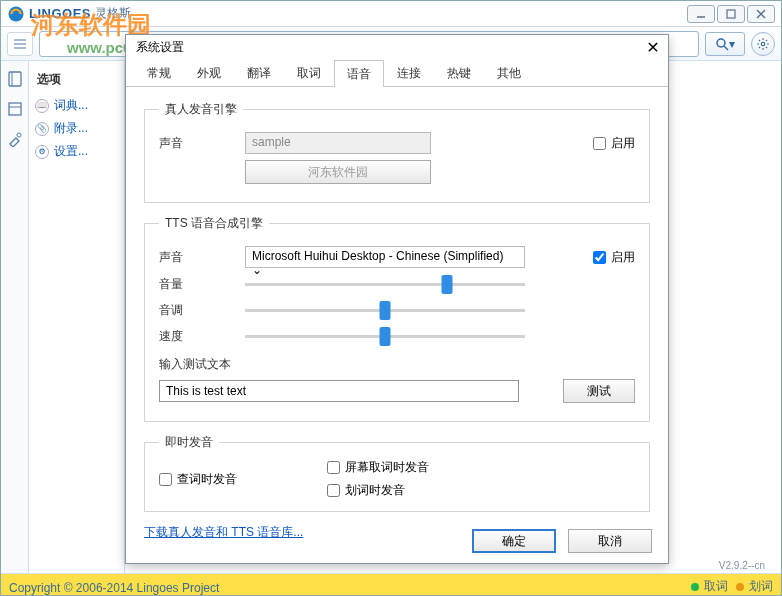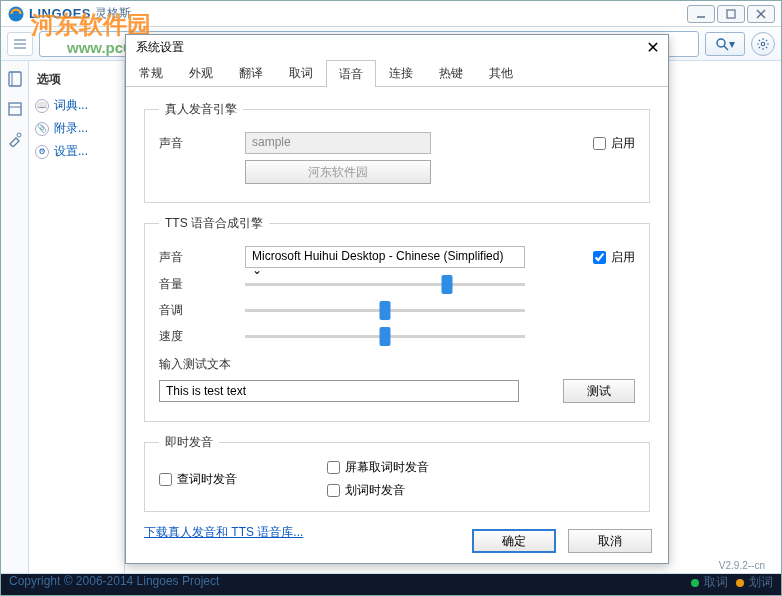--- a/index.html
+++ b/index.html
@@ -28,21 +28,21 @@
   .rail-icon { width:16px; height:16px;}
   .side-panel { width:96px; border-right:1px solid #d4dee8; background:#fff; padding:6px 4px;}
   .side-title { font-weight:bold; color:#333; padding:4px 4px 6px;}
   .side-item { display:flex; align-items:center; gap:5px; color:#0a5ab4; padding:3px 2px;}
   .side-item .dot { width:14px; height:14px; border-radius:50%; border:1px solid #aac; display:flex; align-items:center; justify-content:center; font-size:8px;}
   .main-area { flex:1; background:#fff; position:relative;}
   
   .dialog { position:absolute; left:124px; top:33px; width:544px; height:530px; border:1px solid #8896a4; background:#fff; box-shadow:0 3px 10px rgba(0,0,0,0.25);}
   .dlg-title { height:24px; display:flex; align-items:center; justify-content:space-between; padding:0 6px 0 10px; font-size:12px;}
   .close-x { width:18px; height:18px; display:flex; align-items:center; justify-content:center; font-size:16px;}
-  .tabs { display:flex; border-bottom:1px solid #c8c8c8; padding-left:0; gap:0;}
+  .tabs { display:flex; border-bottom:1px solid #c8c8c8; padding-left:8px; gap:0;}
   .tab { padding:5px 12px 4px; border:1px solid transparent; border-bottom:none; color:#333;}
   .tab.active { border-color:#c8c8c8; background:#fff; position:relative; top:1px;}
   .tab-body { padding:14px 18px 8px; }
   fieldset.group { border:1px solid #d4d4d4; margin-bottom:12px; padding:8px 14px 12px;}
   legend { padding:0 6px; color:#333;}
   .row { display:flex; align-items:center; margin:6px 0; gap:10px;}
   .lbl { width:76px; color:#333;}
   .combo { border:1px solid #b9b9b9; height:22px; padding:2px 6px; background:#fff;}
   .combo.disabled { background:#efefef; color:#888;}
   .combo select, .combo span { background:transparent; border:none; width:100%;}
@@ -52,21 +52,21 @@
   .btn.disabled { color:#9a9a9a;}
   label.check { display:flex; align-items:center; gap:5px;}
   input[type=checkbox]{ width:13px; height:13px;}
   .slider-wrap { flex:1; position:relative; height:20px; display:flex; align-items:center;}
   .slider-track { width:280px; height:3px; background:#d2d2d2; position:relative;}
   .slider-thumb { position:absolute; top:-8px; width:11px; height:19px; background:#2f8de4; border-radius:2px; transform:translateX(-50%);}
   .textbox { border:1px solid #969696; height:22px; padding:2px 6px; width:360px;}
   .link { color:#0b57c5; text-decoration:underline;}
   .dlg-footer { position:absolute; bottom:10px; right:16px; display:flex; gap:12px;}
   
-  .statusbar { position:absolute; bottom:0; left:0; right:0; height:22px; border-top:1px solid #cfe0ef; display:flex; align-items:flex-start; justify-content:space-between; padding:0 8px; font-size:11px; background:#0f172a;}
+  .statusbar { position:absolute; bottom:0; left:0; right:0; height:22px; border-top:1px solid #cfe0ef; display:flex; align-items:flex-end; justify-content:space-between; padding:0 8px; font-size:11px; background:#fde047;}
   .sb-left { color:#3a6b9a;}
   .sb-right { display:flex; align-items:center; gap:8px;}
   .ver { color:#8093a6; position:absolute; right:16px; bottom:24px; font-size:10px;}
   .status-dot { width:8px; height:8px; border-radius:50%; display:inline-block; margin-right:2px;}
   .green { background:#19b94f;} .orange { background:#e79a0d;}
   .status-item { color:#4a6a89; display:flex; align-items:center; gap:3px;}
 </style>
 </head>
 <body>
 

